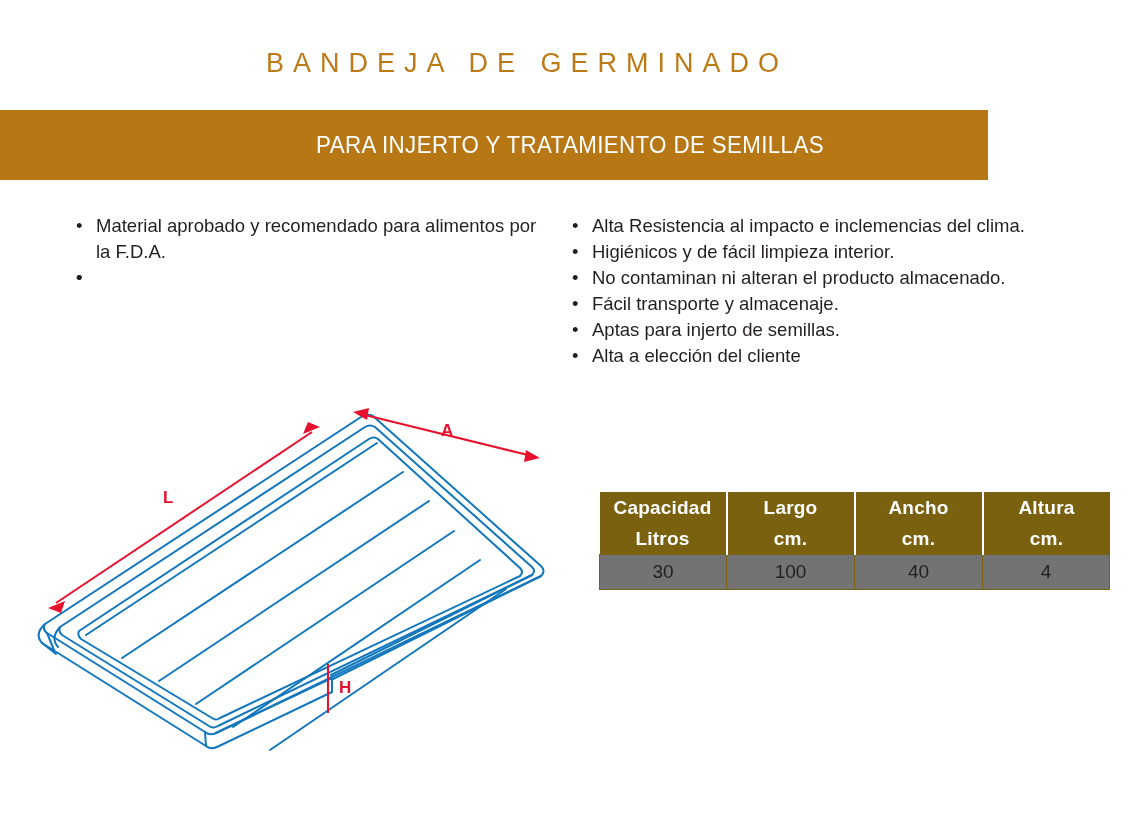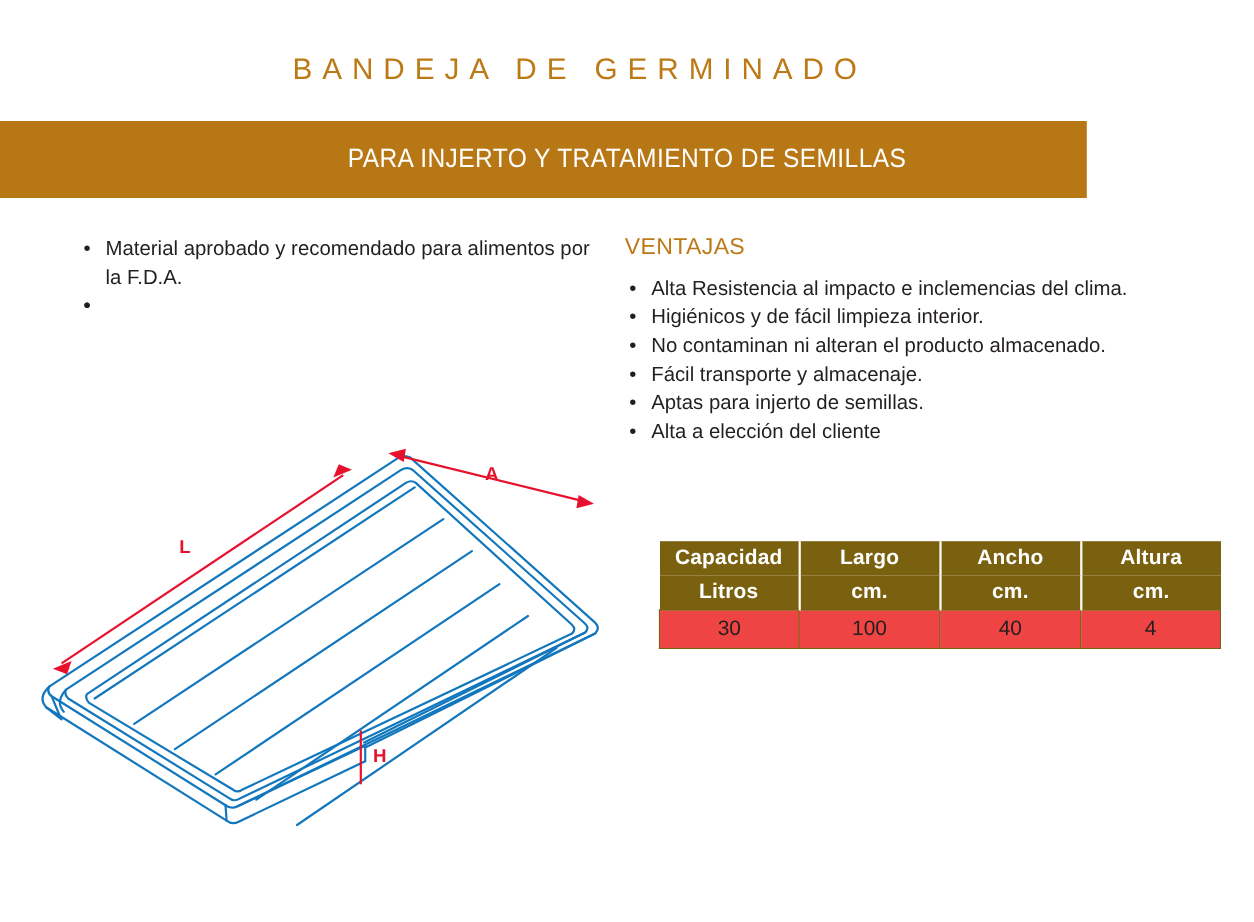--- a/index.html
+++ b/index.html
@@ -130,21 +130,21 @@
     border-left: 2px solid #ffffff;
     border-right: 2px solid #ffffff;
     padding: 0 3px;
     letter-spacing: 0.2px;
   }
   .spec-table tr.row-head-1 th:first-child,
   .spec-table tr.row-head-2 th:first-child { border-left: none; }
   .spec-table tr.row-head-1 th:last-child,
   .spec-table tr.row-head-2 th:last-child { border-right: none; }
   .spec-table td {
-    background: #ef4444;
+    background: #737373;
     color: #231f20;
     height: 32px;
     border: 1.5px solid #7a6110;
     font-weight: 400;
   }
   .spec-table tr.row-head-1 th { width: 120px; }
   .spec-table tr.row-head-1 th:nth-child(1) { width: 120px; }
 </style>
 </head>
 <body>
@@ -164,21 +164,20 @@
     <li>
       <span class="dot">•</span>
     </li>
     <li>
       <span class="dot">•</span>
     </li>
   </ul>
 </div>
 
 <div class="col-right">
-  <div class="section-head">VENTAJAS</div>
   <ul class="bullets">
     <li>
       <span class="dot">•</span>
       <span>Alta Resistencia al impacto e inclemencias del clima.</span>
     </li>
     <li>
       <span class="dot">•</span>
       <span>Higiénicos y de fácil limpieza interior.</span>
     </li>
     <li>

